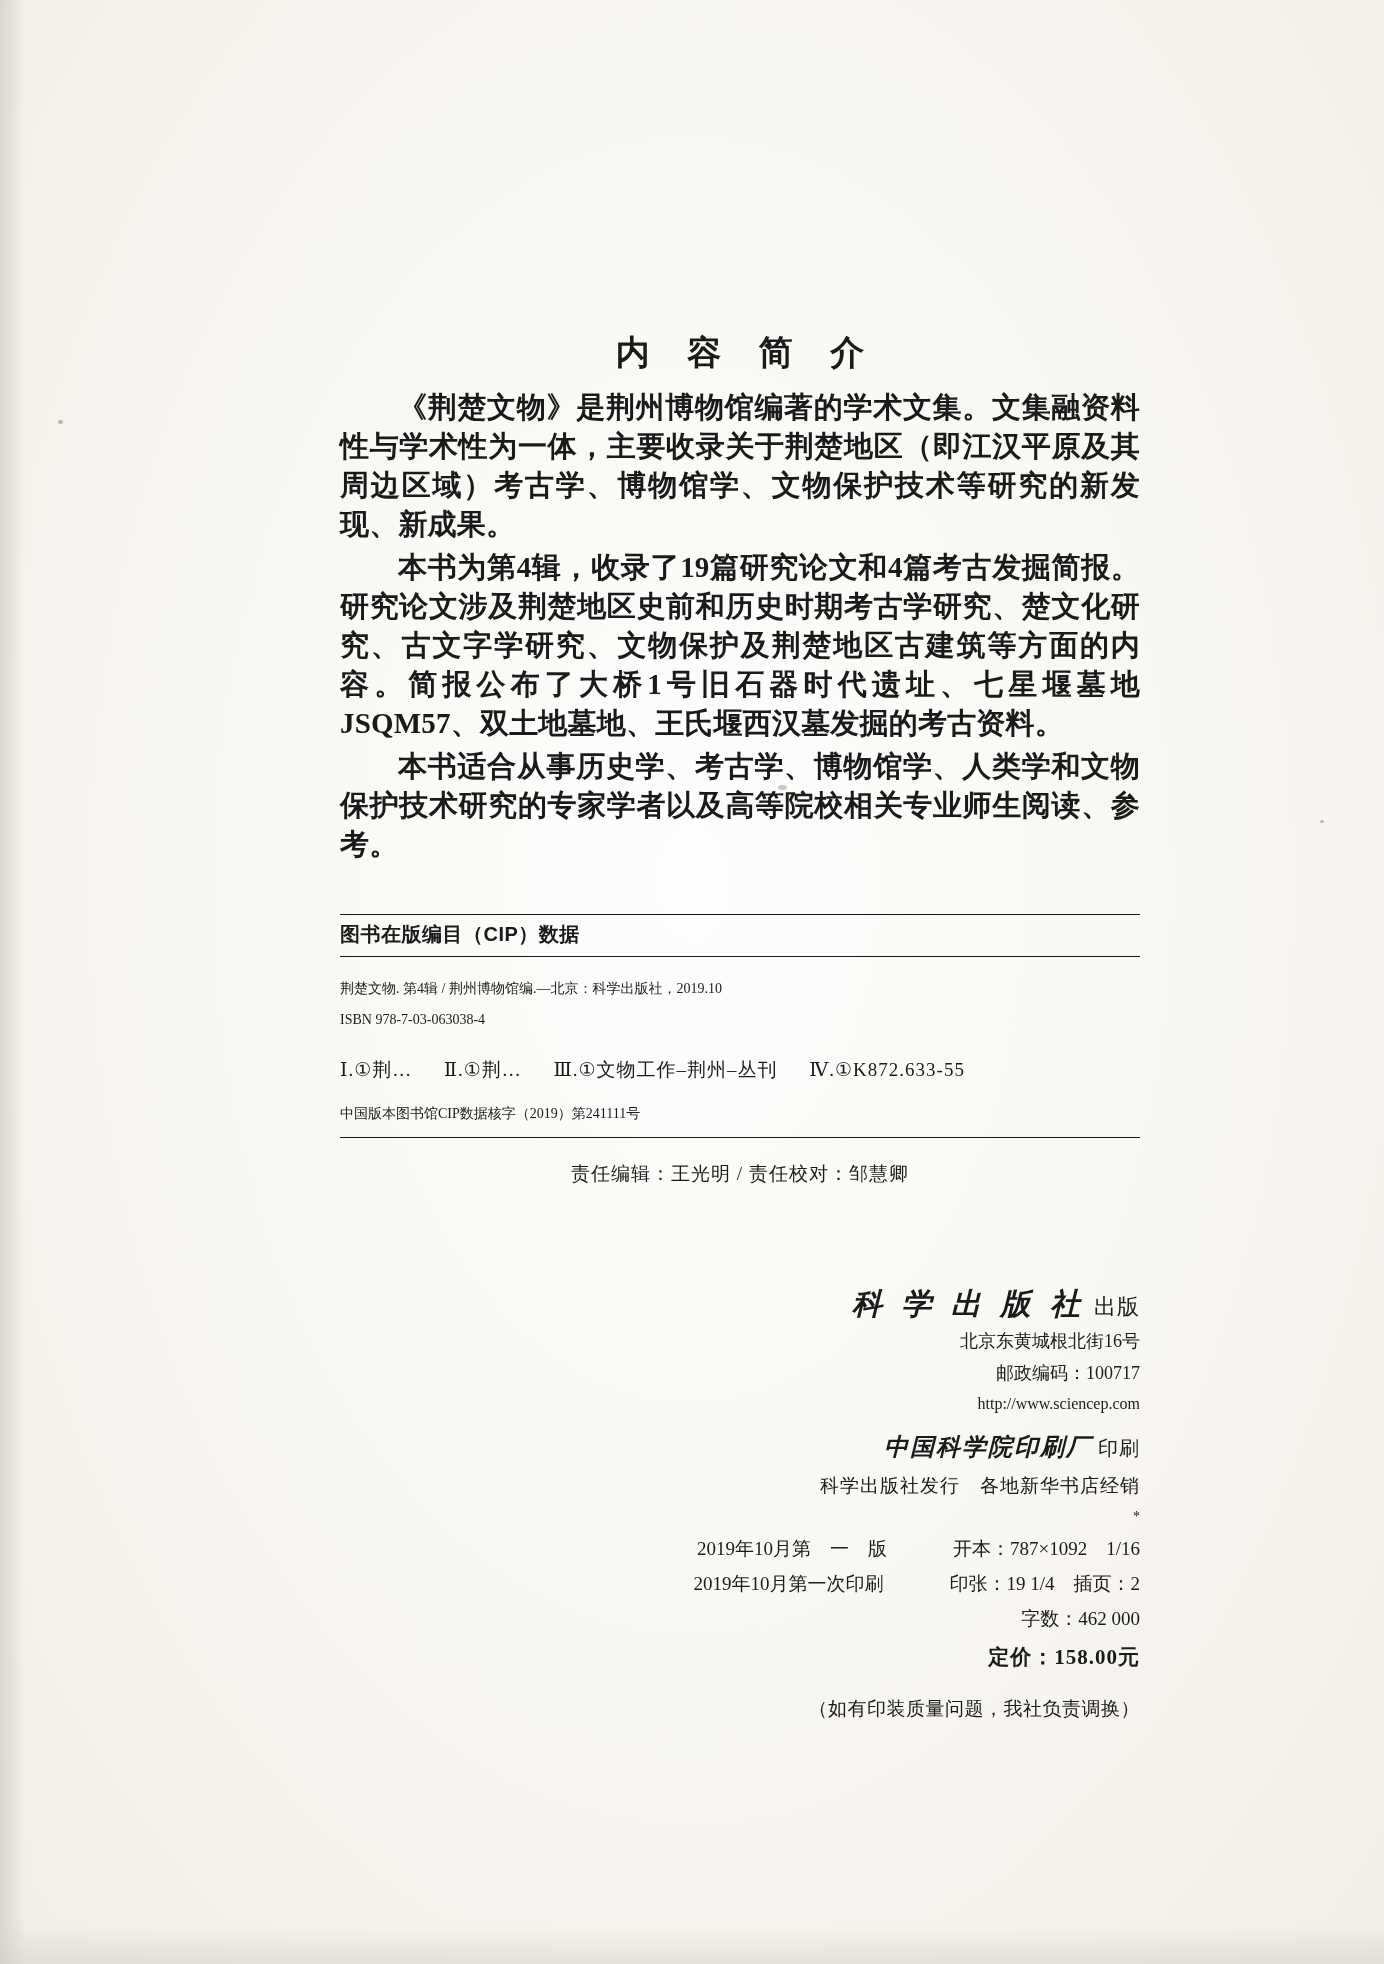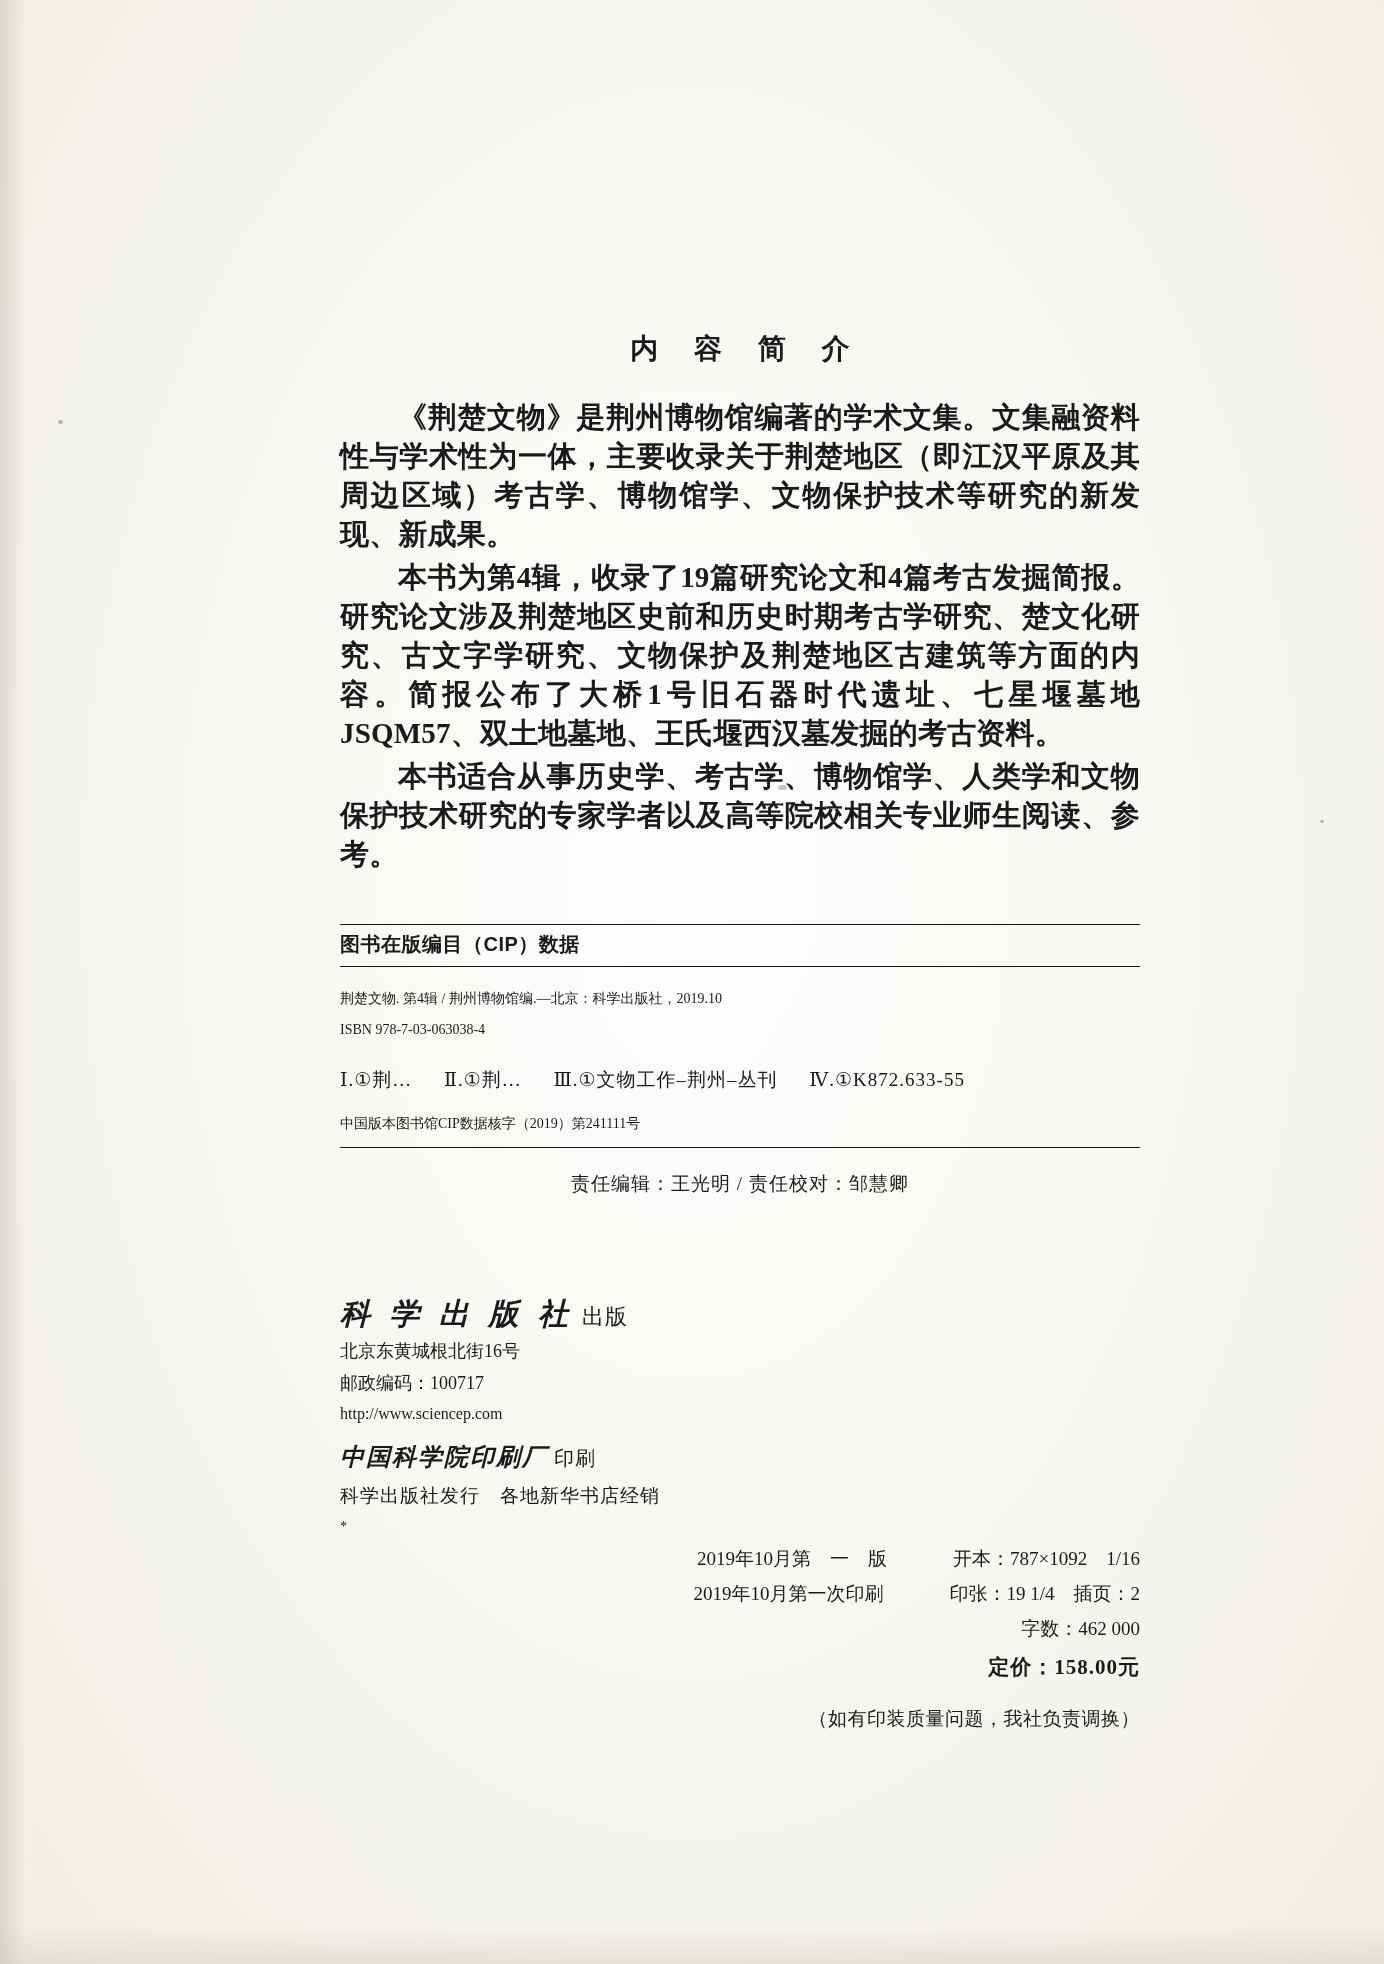--- a/index.html
+++ b/index.html
@@ -39,24 +39,24 @@
 
   .content {
     position: absolute;
     left: 340px;
     top: 330px;
     width: 800px;
   }
 
   .section-title {
     text-align: center;
-    font-size: 28px;
+    font-size: 34px;
     font-weight: bold;
     letter-spacing: 14px;
-    margin: 0 0 30px 0;
+    margin: 0 0 12px 0;
     text-indent: 14px;
     font-family: "Liberation Sans", "DejaVu Sans", sans-serif;
   }
 
   .abstract p {
     margin: 0 0 4px 0;
     font-size: 29px;
     line-height: 39px;
     text-align: justify;
     text-indent: 2em;
@@ -98,21 +98,21 @@
 
   .credits {
     text-align: center;
     margin-top: 18px;
     font-size: 19px;
     line-height: 36px;
     letter-spacing: 1px;
   }
 
   .publisher-block {
-    text-align: left;
+    text-align: right;
     margin-top: 92px;
   }
   .pub-name {
     font-size: 30px;
     letter-spacing: 6px;
     font-family: "Liberation Serif", "DejaVu Serif", serif;
     font-style: italic;
     font-weight: bold;
   }
   .pub-name .tail {

